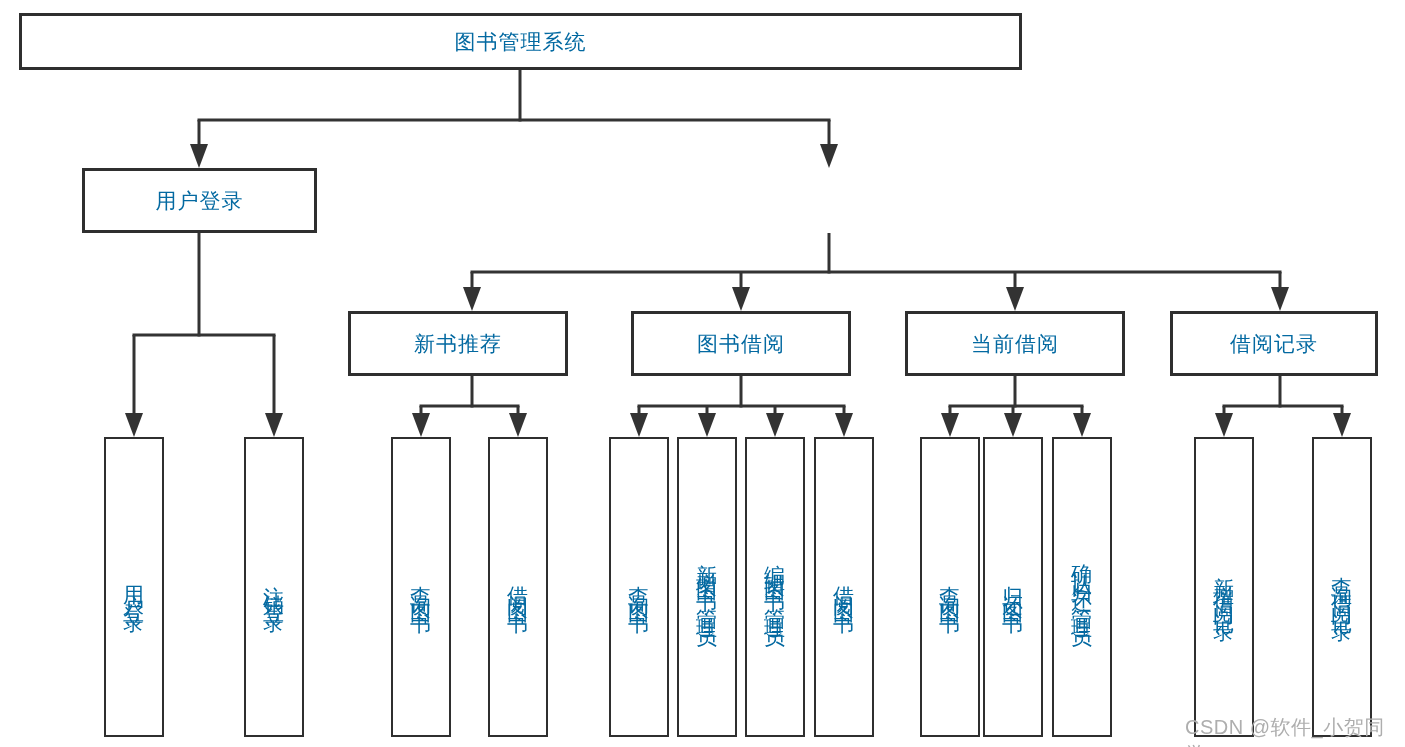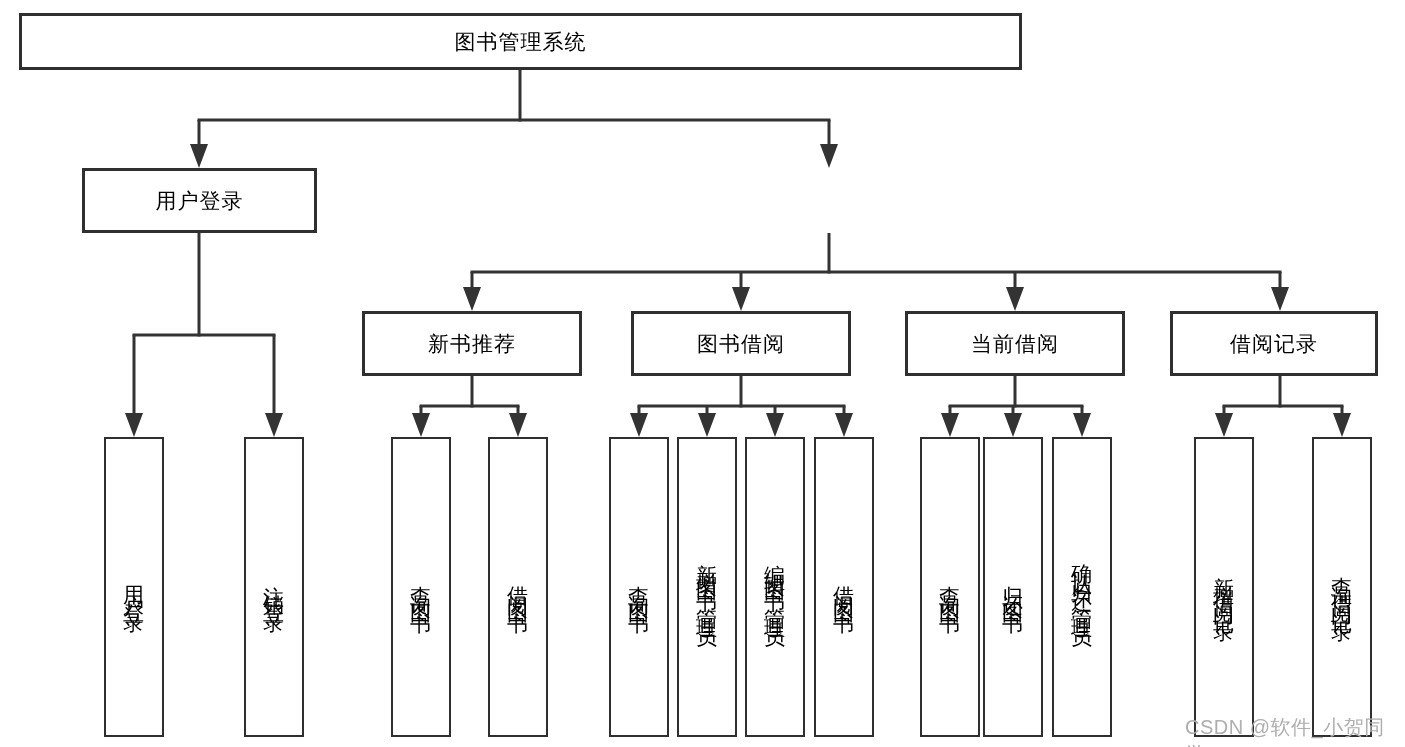--- a/index.html
+++ b/index.html
@@ -18,21 +18,21 @@
   svg.connectors line { stroke:#333333; stroke-width:3; }
   svg.connectors polygon { fill:#333333; stroke:none; }
   .node {
     position:absolute;
     background:#ffffff;
     border:3px solid #2f2f2f;
     box-sizing:border-box;
     display:flex;
     align-items:center;
     justify-content:center;
-    color:#000000;
+    color:#0369a1;
     font-size:21px;
     letter-spacing:1px;
     white-space:nowrap;
   }
   .node.leaf {
     border-width:2px;
     writing-mode:vertical-rl;
     text-orientation:mixed;
     font-size:21px;
     letter-spacing:9px;
@@ -113,21 +113,21 @@
     <line x1="1224" y1="406" x2="1224" y2="416"></line>
     <line x1="1342" y1="406" x2="1342" y2="416"></line>
     <polygon points="1215,413 1233,413 1224,437"></polygon>
     <polygon points="1333,413 1351,413 1342,437"></polygon>
   </svg>
 
   <div class="node" style="left:19px;top:13px;width:1003px;height:57px">图书管理系统</div>
 
   <div class="node" style="left:82px;top:168px;width:235px;height:65px">用户登录</div>
 
-  <div class="node" style="left:362px;top:311px;width:220px;height:65px">新书推荐</div>
+  <div class="node" style="left:348px;top:311px;width:220px;height:65px">新书推荐</div>
   <div class="node" style="left:631px;top:311px;width:220px;height:65px">图书借阅</div>
   <div class="node" style="left:905px;top:311px;width:220px;height:65px">当前借阅</div>
   <div class="node" style="left:1170px;top:311px;width:208px;height:65px">借阅记录</div>
 
   <div class="node leaf" style="left:104px;top:437px;width:60px;height:300px">用户登录</div>
   <div class="node leaf" style="left:244px;top:437px;width:60px;height:300px">注销登录</div>
 
   <div class="node leaf" style="left:391px;top:437px;width:60px;height:300px">查询图书</div>
   <div class="node leaf" style="left:488px;top:437px;width:60px;height:300px">借阅图书</div>
 

